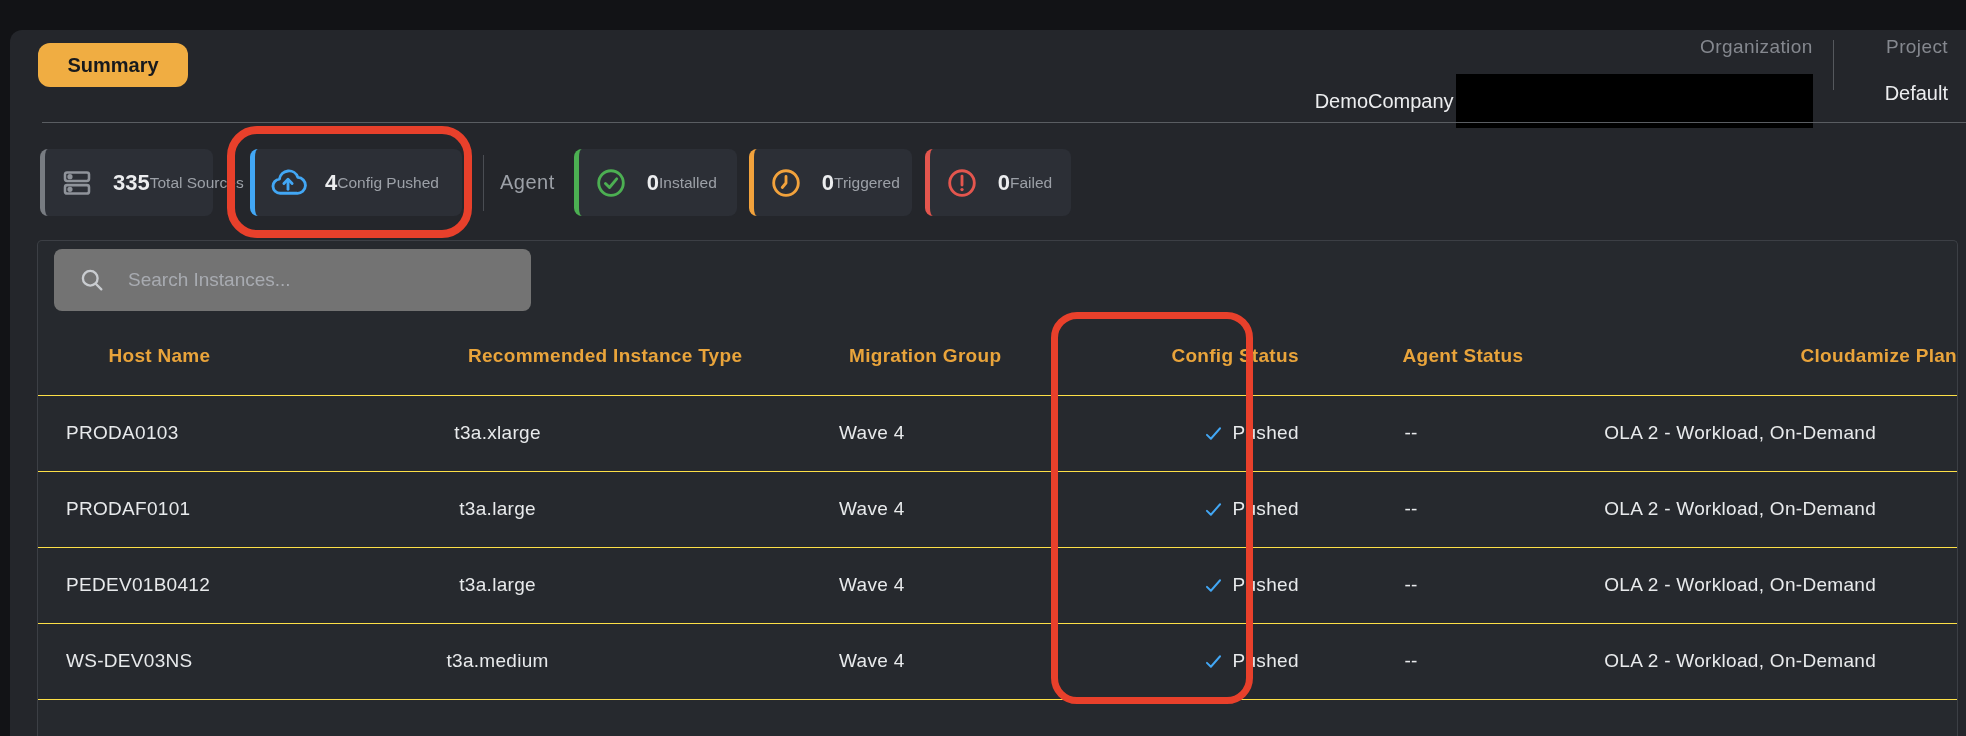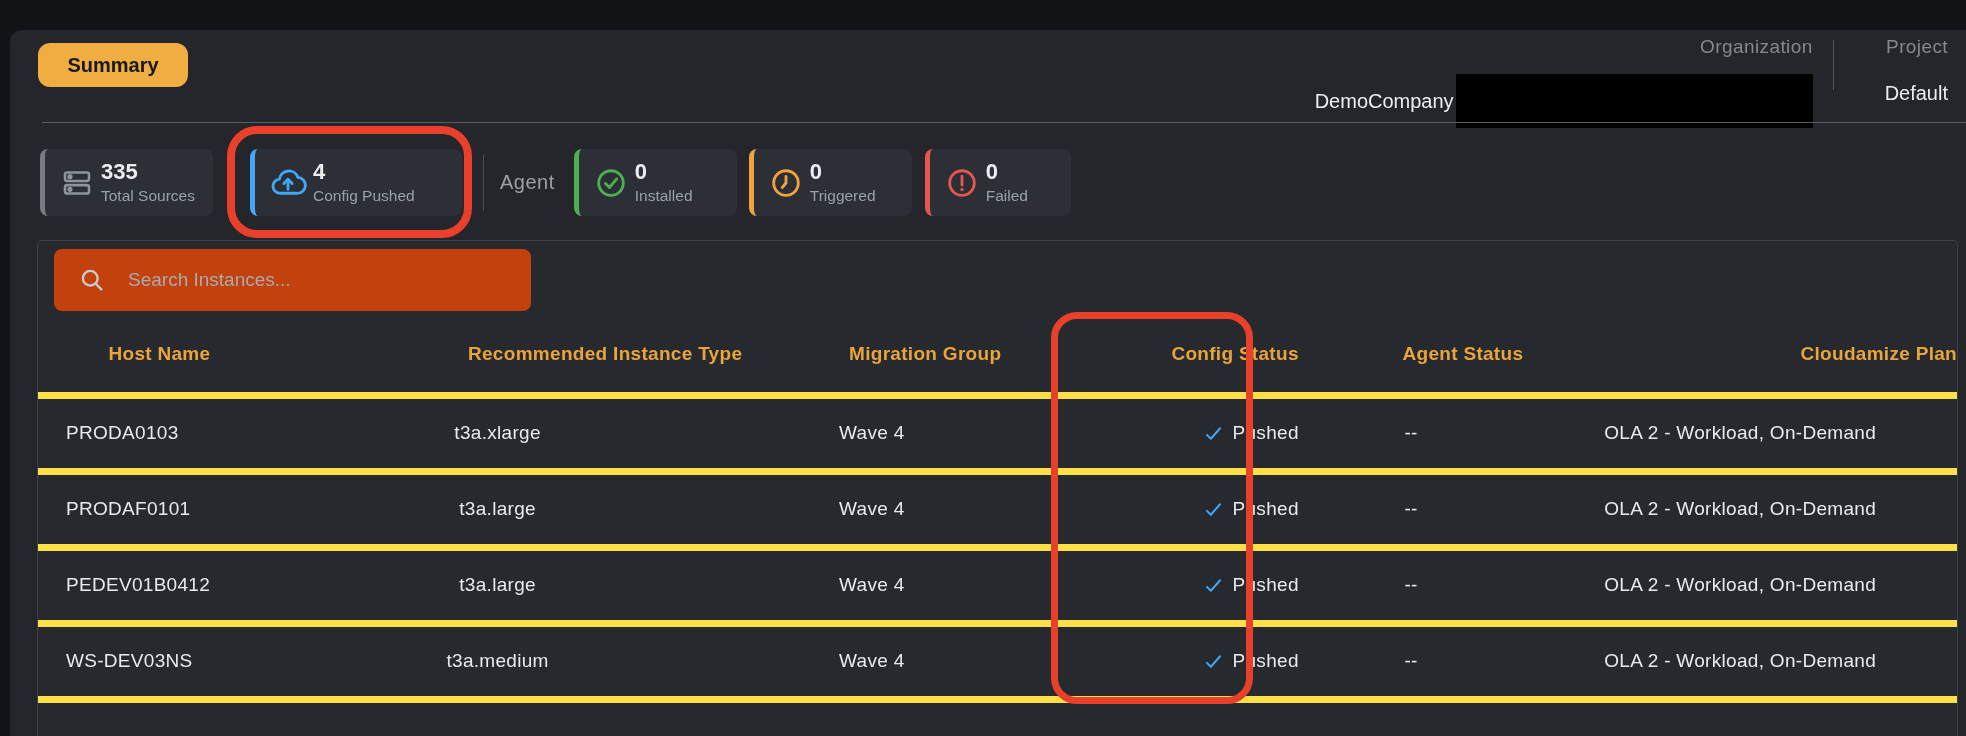--- a/index.html
+++ b/index.html
@@ -27,46 +27,46 @@
   .acct-divider { width:1px; height:50px; background:#55585D; margin:4px 26px 0 20px; }
   .project-value { margin-top:12px;margin-left:25px; }
 
   .top-divider { position:absolute; left:42px; right:0; top:122px; height:1px; background:#5A5D62; }
 
   
   .stats-row { position:absolute; left:40px; top:149px; height:67px; display:flex; align-items:center; }
   .stat-card { height:67px; background:#2C2F36; border-radius:8px;
                border-left:5px solid #787C82; display:flex; align-items:center;
                padding-left:14px; cursor:pointer; }
-  .stat-card .txt { display:flex; flex-direction:column; margin-left:6px; }
+  .stat-card .txt { display:flex; flex-direction:row; margin-left:18px; }
   .stat-value { font-size:22px; font-weight:bold; color:#ECEDEF; line-height:24px; }
   .stat-label { font-size:15.5px; color:#9CA0A7; margin-top:3px; white-space:nowrap; }
   .card-total { width:173px; }
   .card-config { width:212px; margin-left:37px; border-left-color:#42A7F5; }
   .stats-divider { width:1px; height:56px; background:#4A4D53; margin-left:21px; }
   .agent-label { font-size:20px; color:#9CA0A7; margin-left:16px; letter-spacing:0.5px; }
   .card-installed { width:163px; margin-left:19px; border-left-color:#4CAF52; }
   .card-triggered { width:163px; margin-left:12px; border-left-color:#F2A23C; }
   .card-failed { width:146px; margin-left:13px; border-left-color:#E4564E; }
 
   
   .table-wrap { position:absolute; left:37px; top:240px; width:1921px; bottom:-2px;
                 background:#26292E; border:1px solid #3C3F45; border-bottom:none;
                 border-radius:5px 5px 0 0; overflow:hidden; }
-  .search-box { margin:8px 0 0 16px; width:477px; height:62px; background:#c2410c;
+  .search-box { margin:8px 0 0 16px; width:477px; height:62px; background:#737373;
                 border-radius:8px; display:flex; align-items:center; padding-left:24px; }
   .search-box input { background:transparent; border:none; outline:none;
                       font-family:"Liberation Sans", sans-serif;
                       font-size:19px; color:#D6D8DB; margin-left:22px; width:380px; }
   .search-box input::placeholder { color:#A8ABB1; }
 
   table { width:100%; border-collapse:collapse; table-layout:fixed; margin-top:6px; }
   thead th { height:78px; font-size:19px; font-weight:bold; color:#E9A43B;
              text-align:right; letter-spacing:0.3px; }
-  tbody tr { border-top:7px solid #fde047; }
+  tbody tr { border-top:1px solid #fde047; }
   tbody td { height:76px; font-size:19px; color:#E8EAEC; text-align:center;
              letter-spacing:0.3px; }
   td.host, th.host { text-align:left; padding-left:28px; }
   .cfg-cell { display:flex; align-items:center; justify-content:flex-end; gap:9px; }
   tr.partial td { height:34px; }
 
   
   .annotation { position:absolute; border:8px solid #E8402B; border-radius:30px;
                 pointer-events:none; }
   .ann-card { left:227px; top:126px; width:245px; height:112px; }

